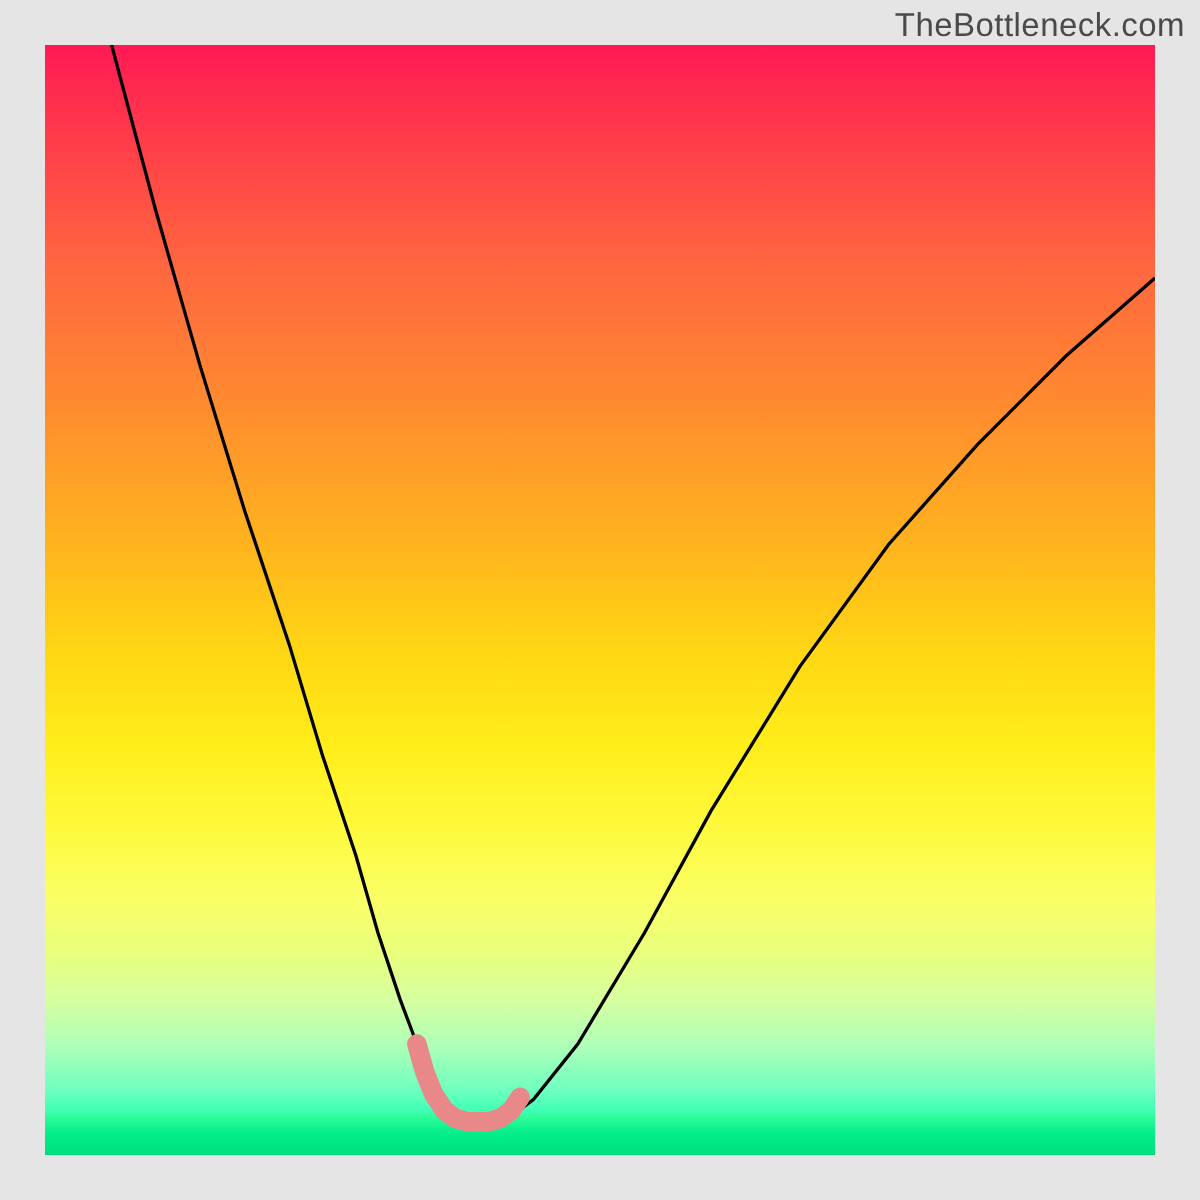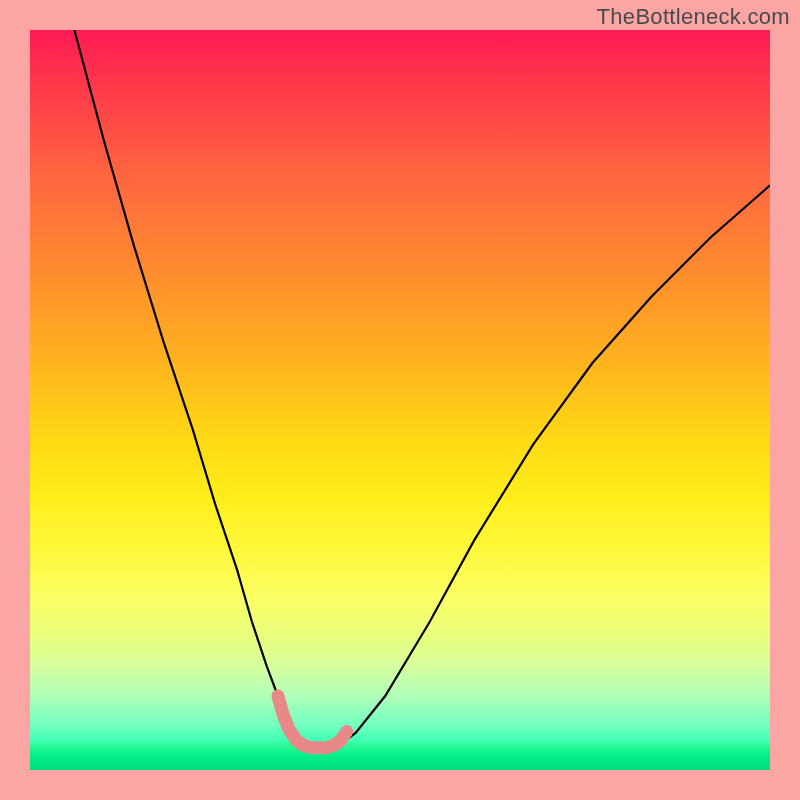--- a/index.html
+++ b/index.html
@@ -8,21 +8,21 @@
     width: 800px;
     height: 800px;
     overflow: hidden;
     background: #000;
     font-family: Arial, Helvetica, sans-serif;
   }
   .outer {
     position: relative;
     width: 800px;
     height: 800px;
-    background: #fca5a5;
+    background: #e5e5e5;
   }
   .watermark {
     position: absolute;
     top: 4px;
     right: 10px;
     color: #4a4a4a;
     font-size: 22px;
     font-weight: 500;
     z-index: 20;
     letter-spacing: 0.3px;

